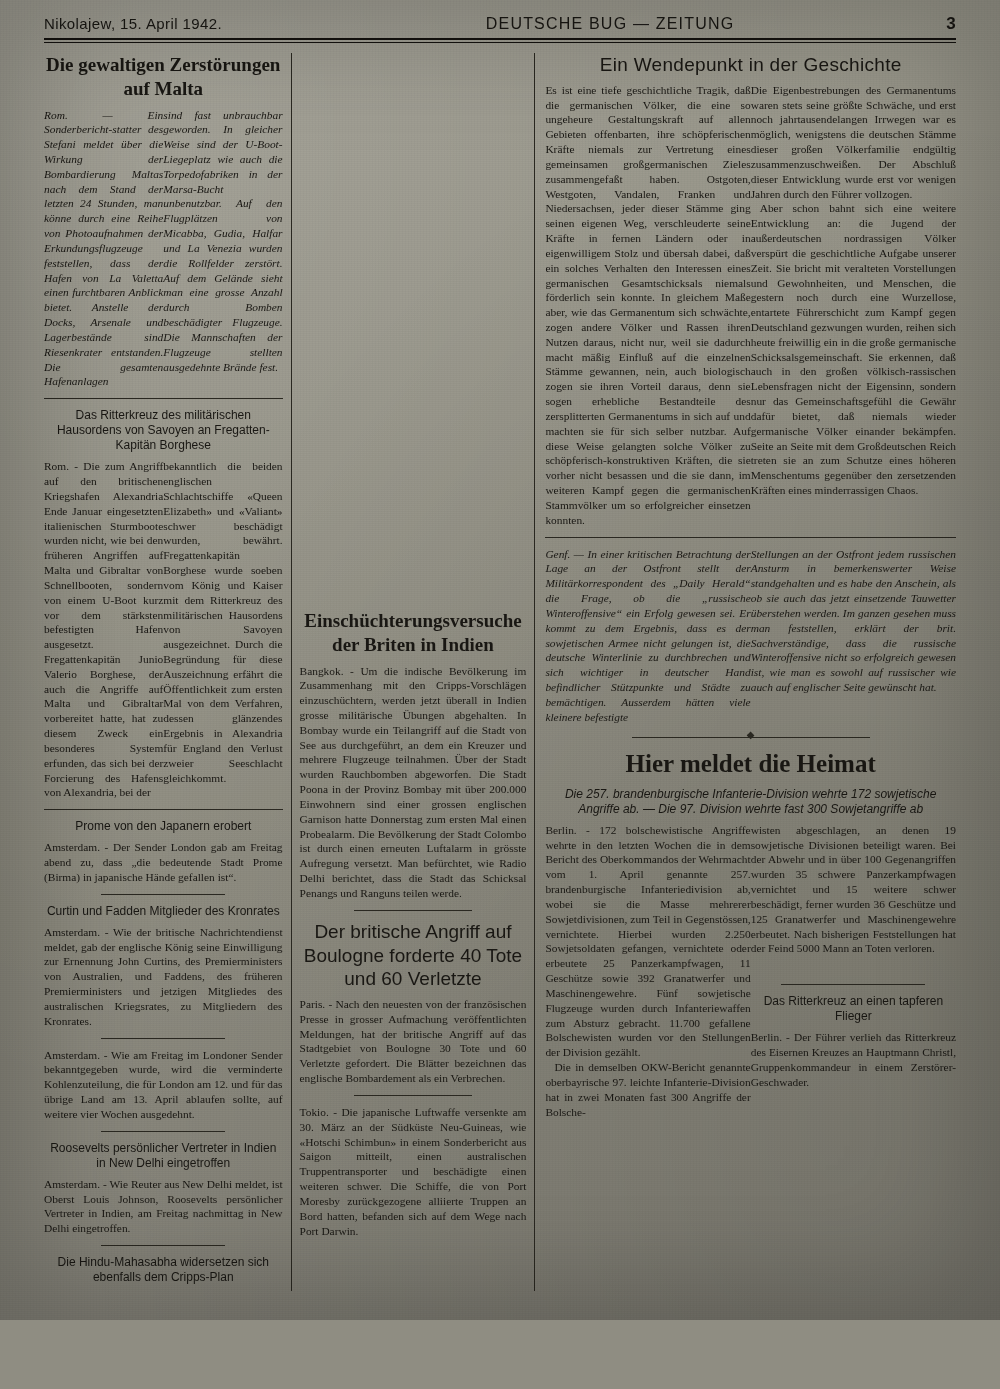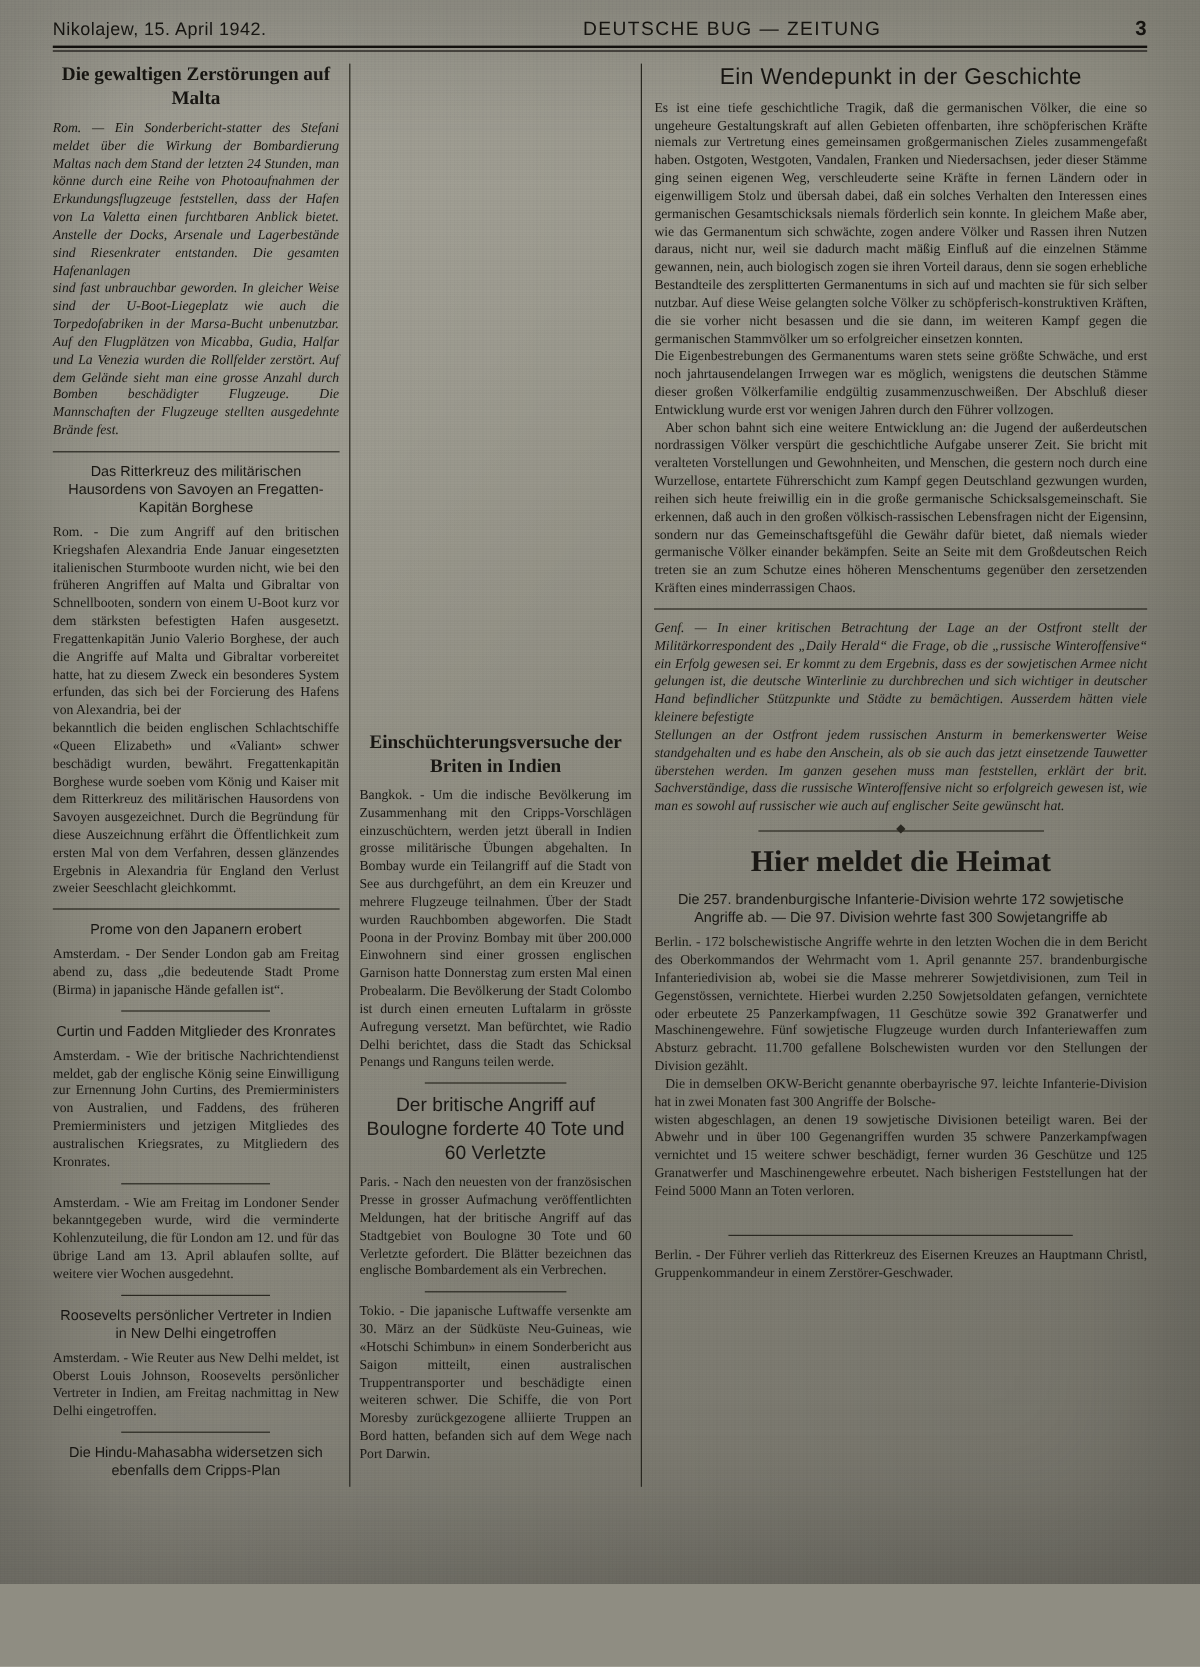--- a/index.html
+++ b/index.html
@@ -85,36 +85,35 @@
     line-height: 1.25;
     margin: 0 0 6px 0;
   }
   .hl-serif {
     font-family: "Liberation Serif", serif;
     text-align: center;
     line-height: 1.25;
     margin: 0 0 7px 0;
   }
   .hl-xl { font-size: 19px; letter-spacing: 0.3px; }
-  .hl-lg { font-size: 16px; }
+  .hl-lg { font-size: 19px; }
   .hl-md { font-size: 12px; }
 
   p.body {
     margin: 0 0 0 0;
     font-size: 11.4px;
     line-height: 1.30;
     text-align: justify;
     hyphens: auto;
     -webkit-hyphens: auto;
   }
   p.body + p.body { text-indent: 9px; }
   .italic { font-style: italic; }
   .twin {
     display: flex;
-    flex-direction: column;
   }
   .twin > div { flex: 1 1 0; }
 
   .hr-short {
     width: 52%;
     margin: 9px auto 9px auto;
     border-top: 1px solid #2a2821;
   }
   .hr-full {
     margin: 9px 0 9px 0;
@@ -265,30 +264,31 @@
             <div>
                 <p class="body italic">Stellungen an der Ostfront jedem russischen Ansturm in bemerkenswerter Weise standgehalten und es habe den Anschein, als ob sie auch das jetzt einsetzende Tauwetter überstehen werden. Im ganzen gesehen muss man feststellen, erklärt der brit. Sachverständige, dass die russische Winteroffensive nicht so erfolgreich gewesen ist, wie man es sowohl auf russischer wie auch auf englischer Seite gewünscht hat.</p>
               </div>
           </div>
         </div>
 
         <div class="hr-diamond"></div>
 
         <div>
           <h2 class="hl-serif" style="font-size:25px;">Hier meldet die Heimat</h2>
-          <h3 class="hl hl-md" style="margin-top:8px;">Die 257. brandenburgische Infanterie-Division wehrte 172 sowjetische Angriffe ab. — Die 97. Division wehrte fast 300 Sowjetangriffe ab</h3>
+          <h3 class="hl hl-md" style="margin-top:8px;font-style:italic;">Die 257. brandenburgische Infanterie-Division wehrte 172 sowjetische Angriffe ab. — Die 97. Division wehrte fast 300 Sowjetangriffe ab</h3>
           <div class="twin">
             <div>
               <p class="body">Berlin. - 172 bolschewistische Angriffe wehrte in den letzten Wochen die in dem Bericht des Oberkommandos der Wehrmacht vom 1. April genannte 257. brandenburgische Infanteriedivision ab, wobei sie die Masse mehrerer Sowjetdivisionen, zum Teil in Gegenstössen, vernichtete. Hierbei wurden 2.250 Sowjetsoldaten gefangen, vernichtete oder erbeutete 25 Panzerkampfwagen, 11 Geschütze sowie 392 Granatwerfer und Maschinengewehre. Fünf sowjetische Flugzeuge wurden durch Infanteriewaffen zum Absturz gebracht. 11.700 gefallene Bolschewisten wurden vor den Stellungen der Division gezählt.</p>
               <p class="body">Die in demselben OKW-Bericht genannte oberbayrische 97. leichte Infanterie-Division hat in zwei Monaten fast 300 Angriffe der Bolsche-</p>
             </div>
             <div>
               <p class="body">wisten abgeschlagen, an denen 19 sowjetische Divisionen beteiligt waren. Bei der Abwehr und in über 100 Gegenangriffen wurden 35 schwere Panzerkampfwagen vernichtet und 15 weitere schwer beschädigt, ferner wurden 36 Geschütze und 125 Granatwerfer und Maschinengewehre erbeutet. Nach bisherigen Feststellungen hat der Feind 5000 Mann an Toten verloren.</p>
               <div class="hr-short" style="width:70%;margin-top:28px;"></div>
               <div>
+                <h2 class="hl hl-md">Das Ritterkreuz an einen tapferen Flieger</h2>
                 <p class="body">Berlin. - Der Führer verlieh das Ritterkreuz des Eisernen Kreuzes an Hauptmann Christl, Gruppenkommandeur in einem Zerstörer-Geschwader.</p>
               </div>
             </div>
           </div>
         </div>
 
       </div>
 
     </div>
   </div>

